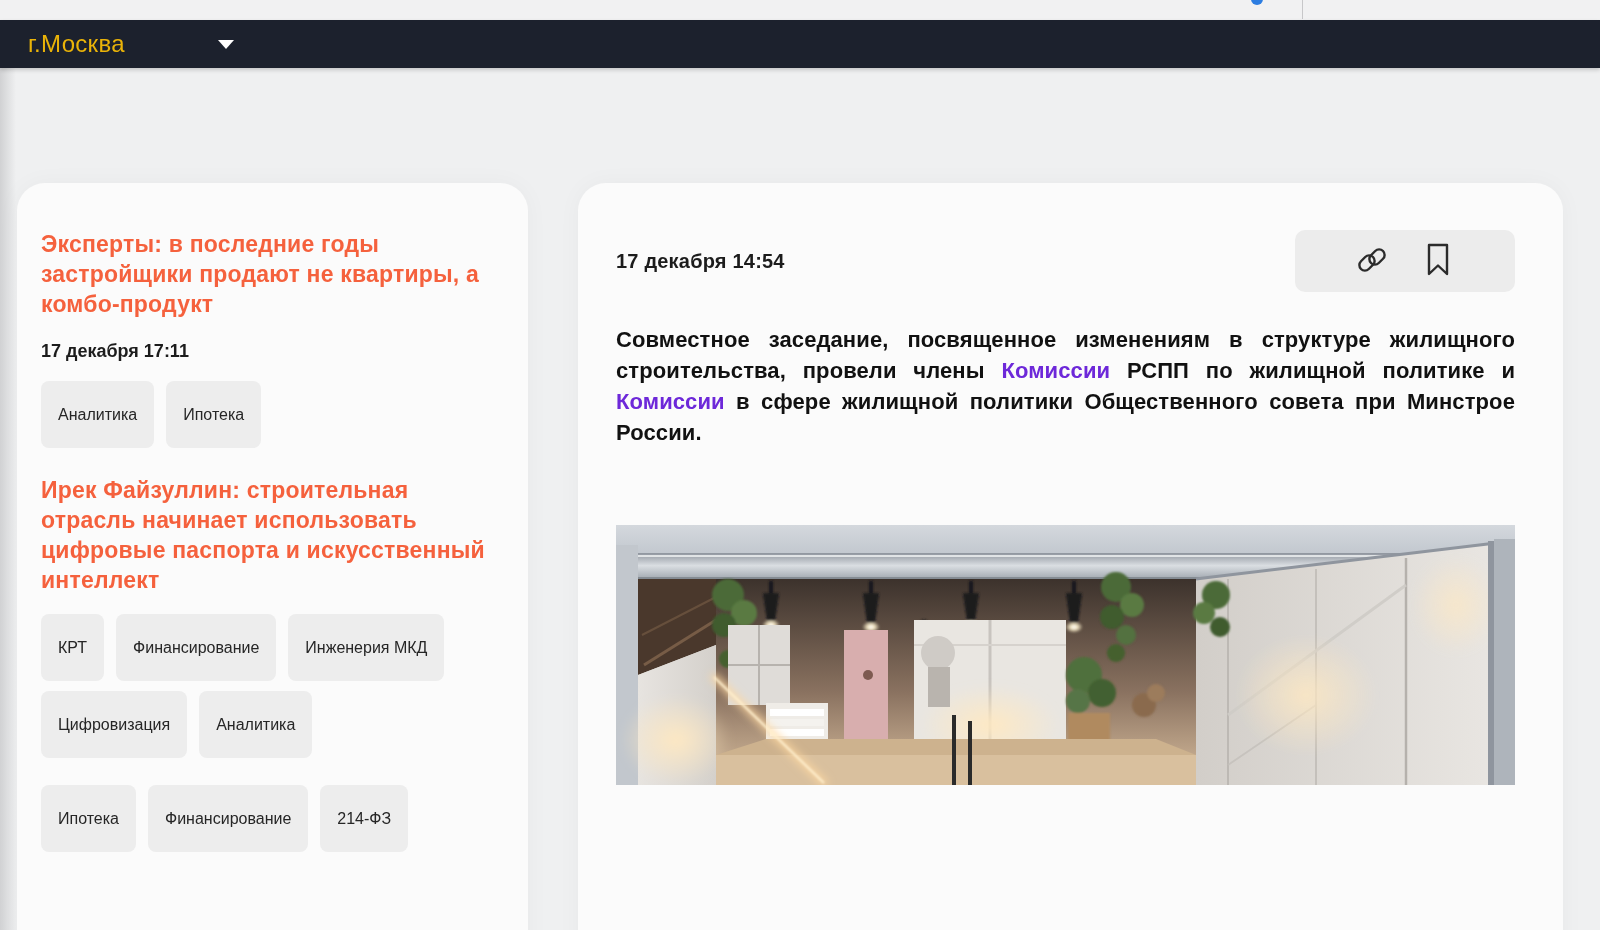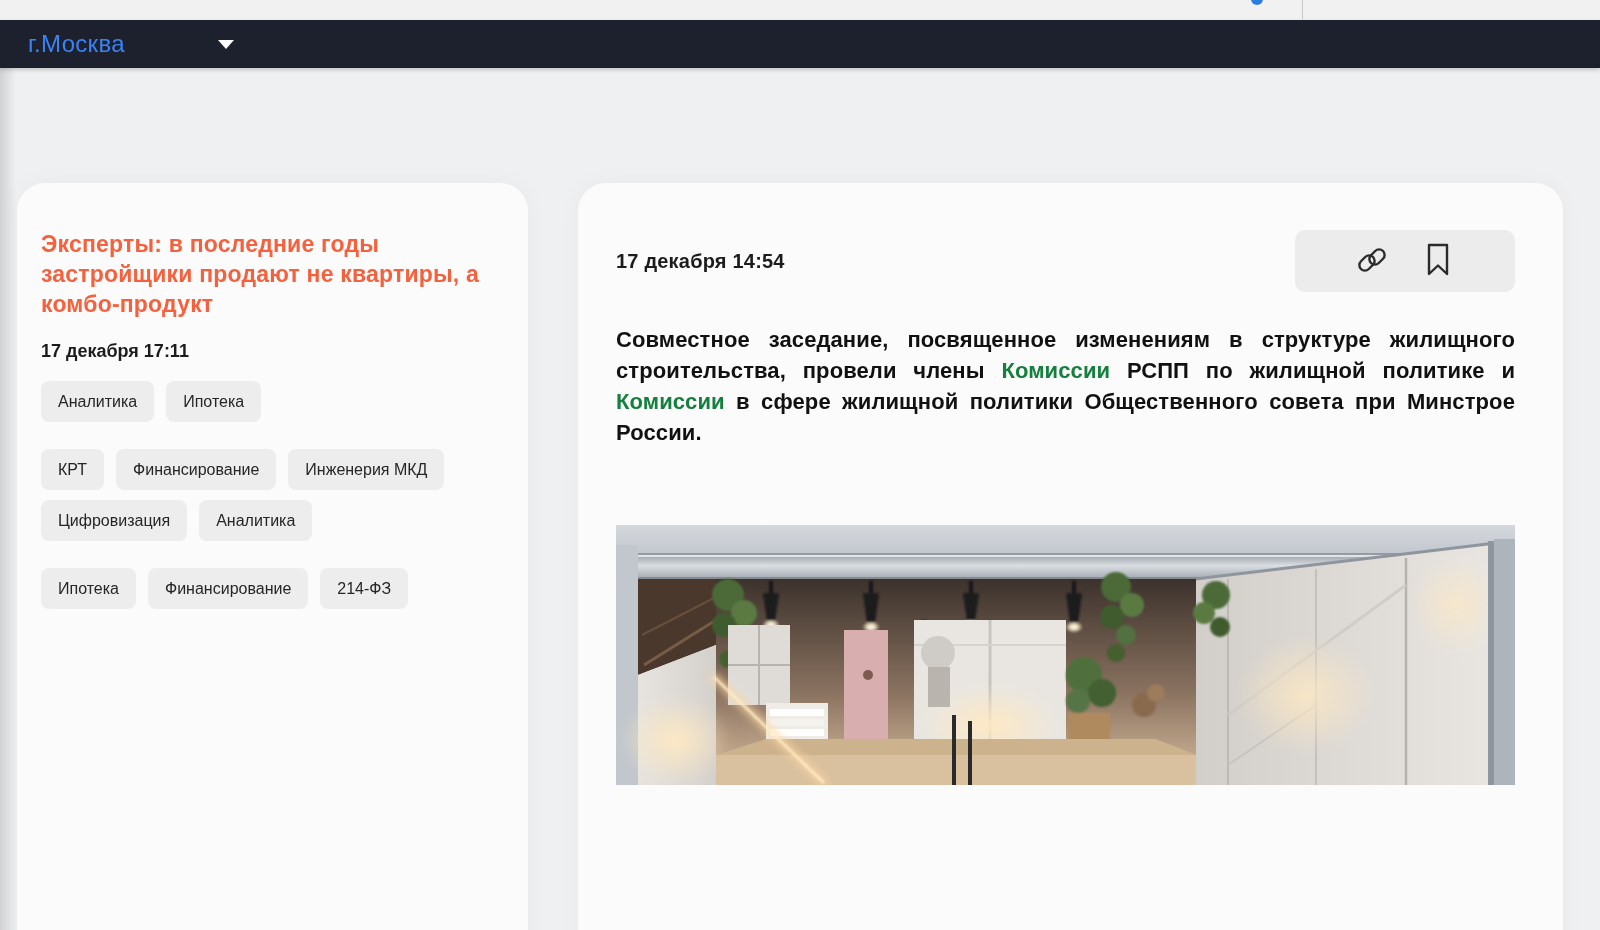--- a/index.html
+++ b/index.html
@@ -18,21 +18,21 @@
   }
   .top-divider { position:absolute; left:1302px; top:0; width:1px; height:19px; background:#c7c7c9; }
 
   
   .topbar {
     position:relative; height:48px; background:#1c212d;
     display:flex; align-items:center; padding-left:28px;
     box-shadow:0 2px 4px rgba(0,0,0,0.18);
     z-index:5;
   }
-  .city-label { color:#3b82f6; font-size:24px; font-weight:400; letter-spacing:0.3px; }
+  .city-label { color:#eab308; font-size:24px; font-weight:400; letter-spacing:0.3px; }
   .chevron-down {
     margin-left:93px;
     width:0; height:0;
     border-left:8px solid transparent; border-right:8px solid transparent;
     border-top:9px solid #ffffff;
   }
 
   
   .main-area { position:relative; height:872px; }
   .left-shade {
@@ -50,21 +50,21 @@
   .sidebar-card { left:17px; width:511px; height:980px; padding:46px 24px 0 24px; }
   .s-article + .s-article { margin-top:27px; }
   .s-title {
     display:block; color:#f5613d; font-size:23px; line-height:30px;
     font-weight:700; letter-spacing:0.2px; text-decoration:none; cursor:pointer;
   }
   .s-date { margin-top:22px; color:#1c1c1c; font-size:18px; font-weight:700; }
   .s-tags { margin-top:19px; display:flex; flex-wrap:wrap; gap:10px 12px; }
   .chip {
     display:inline-block; background:#ededed; color:#262626;
-    font-size:16px; line-height:19px; padding:11px 17px;
+    font-size:16px; line-height:19px; padding:24px 17px;
     border-radius:8px; cursor:pointer; white-space:nowrap;
   }
 
   
   .article-card { left:578px; width:985px; height:980px; padding:47px 48px 0 38px; }
   .article-head { display:flex; justify-content:space-between; align-items:center; }
   .a-date { color:#1c1c1c; font-size:20px; font-weight:700; letter-spacing:0.2px; }
   .icon-group {
     width:220px; height:62px; background:#ececec; border-radius:10px;
     display:flex; align-items:center; justify-content:center; gap:30px;
@@ -73,21 +73,21 @@
 
   .a-title {
     margin-top:23px; color:#222222; font-size:48px; line-height:63px;
     font-weight:700; letter-spacing:0.4px; max-width:900px;
   }
   .a-lead {
     margin-top:32px; width:899px; color:#111111;
     font-size:22px; line-height:31px; font-weight:700;
     text-align:justify; letter-spacing:0.1px;
   }
-  .a-lead .lead-link { color:#15803d; cursor:pointer; }
+  .a-lead .lead-link { color:#6d28d9; cursor:pointer; }
 
   .a-image {
     margin-top:77px; width:899px; height:260px; position:relative;
     overflow:hidden; background:#d8d5d1;
   }
   .a-image svg { display:block; width:899px; height:260px; }
 </style>
 </head>
 <body>
 
@@ -109,20 +109,21 @@
     <div class="s-article">
       <a class="s-title">Эксперты: в последние годы застройщики продают не квартиры, а комбо-продукт</a>
       <div class="s-date">17 декабря 17:11</div>
       <div class="s-tags">
         <span class="chip">Аналитика</span>
         <span class="chip">Ипотека</span>
       </div>
     </div>
 
     <div class="s-article">
+      <a class="s-title">Ирек Файзуллин: строительная отрасль начинает использовать цифровые паспорта и искусственный интеллект</a>
       <div class="s-tags">
         <span class="chip">КРТ</span>
         <span class="chip">Финансирование</span>
         <span class="chip">Инженерия МКД</span>
         <span class="chip">Цифровизация</span>
         <span class="chip">Аналитика</span>
       </div>
     </div>
 
     <div class="s-article">

